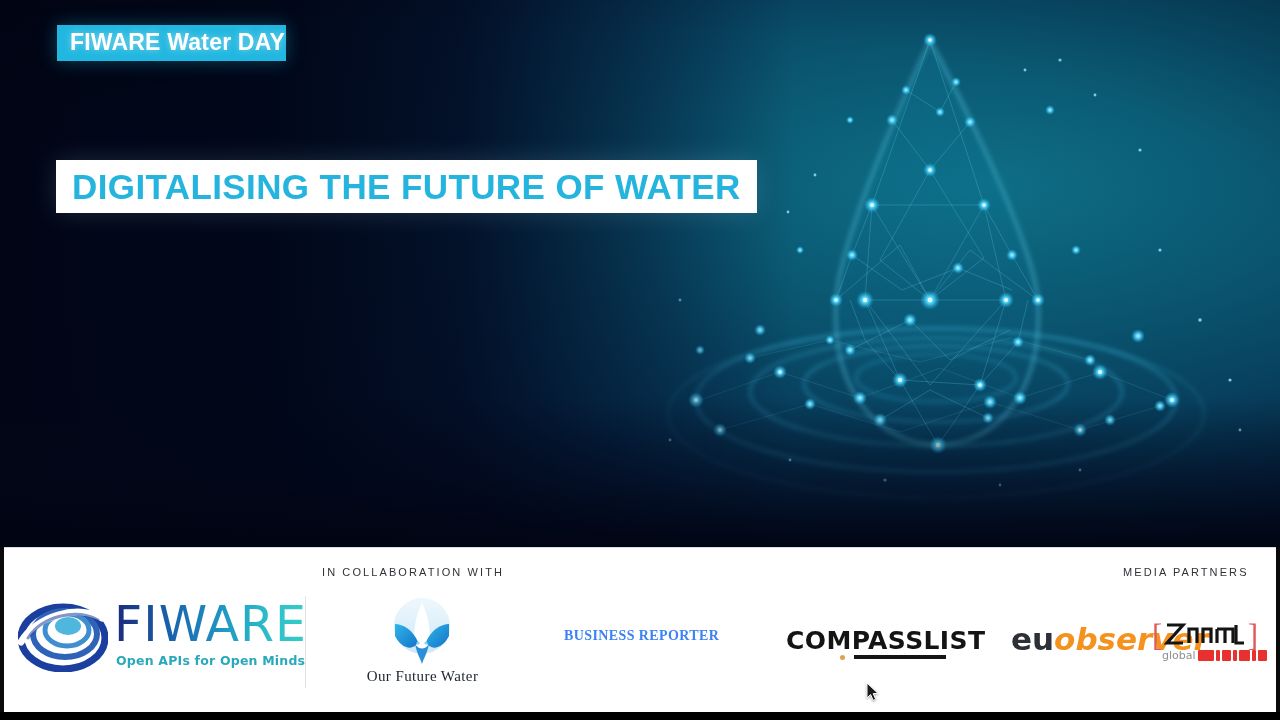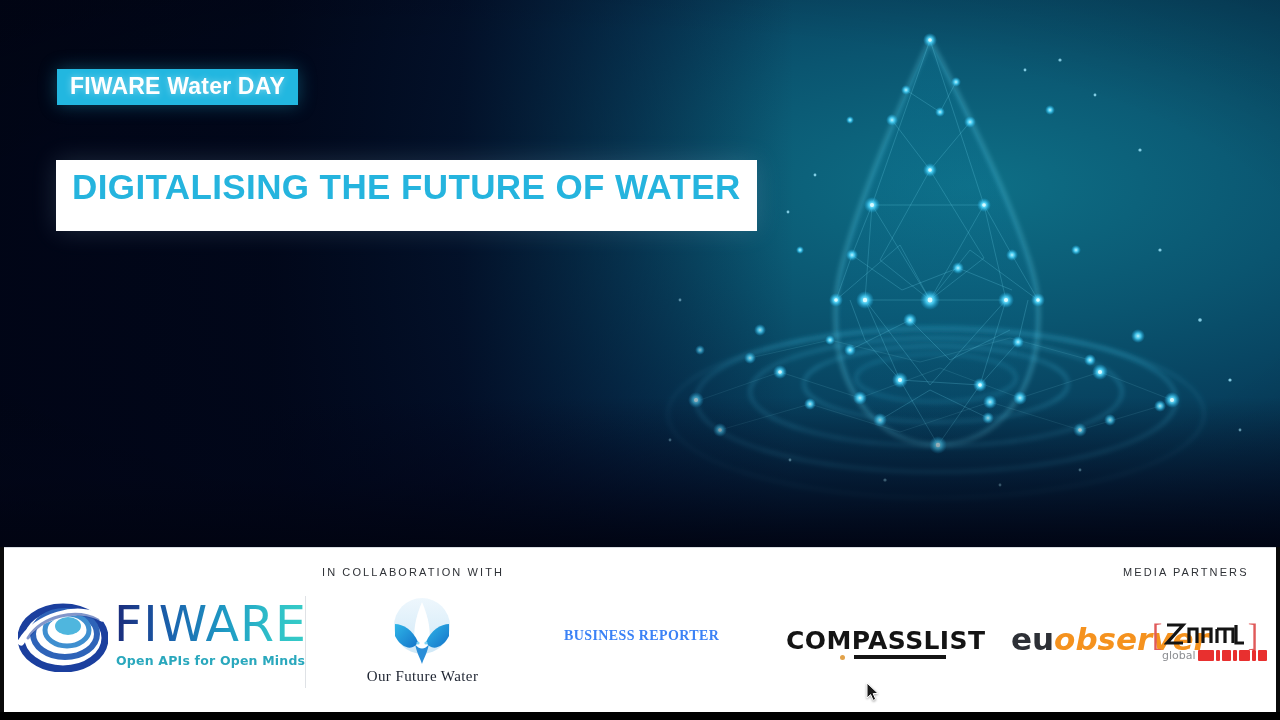--- a/index.html
+++ b/index.html
@@ -63,41 +63,40 @@
     width: 640px;
     height: 547px;
   }
 
   
   .badge {
     position: absolute;
     left: 57px;
     top: 25px;
     background: #22b7e0;
-    padding: 6px 13px 7px 13px;
+    padding: 6px 1px 7px 13px;
     box-shadow: 0 0 18px rgba(34,183,224,0.35);
-    margin-top: 44px;
   }
   .badge span {
     display: block;
     color: #ffffff;
     font-size: 23px;
     font-weight: bold;
     letter-spacing: 0.2px;
     line-height: 1;
     white-space: nowrap;
     text-shadow: 0 0 7px rgba(255,255,255,0.45);
   }
 
   .title-band {
     position: absolute;
     left: 56px;
     top: 160px;
     background: #ffffff;
-    padding: 9px 16px 26px 16px;
+    padding: 9px 16px 8px 16px;
     box-shadow: 0 0 26px rgba(180,230,255,0.16);
   }
   .title-band span {
     display: block;
     color: #25b4de;
     font-size: 35px;
     font-weight: bold;
     letter-spacing: 0.4px;
     line-height: 1.02;
     white-space: nowrap;

